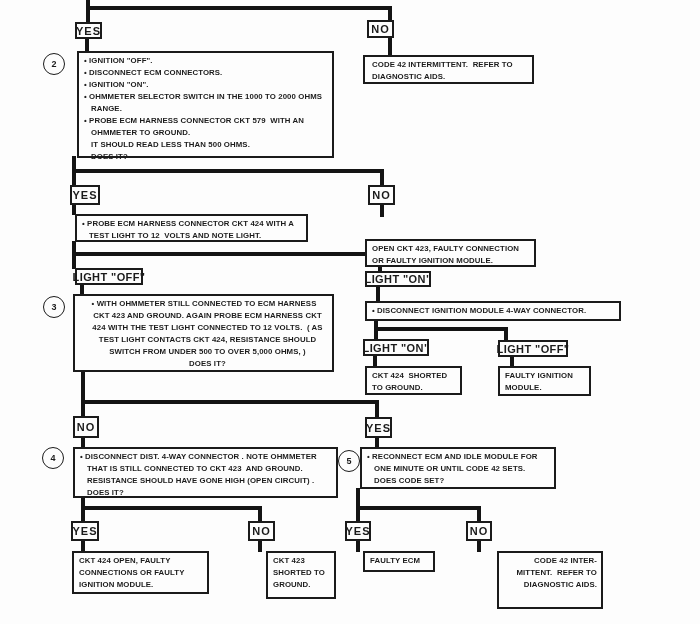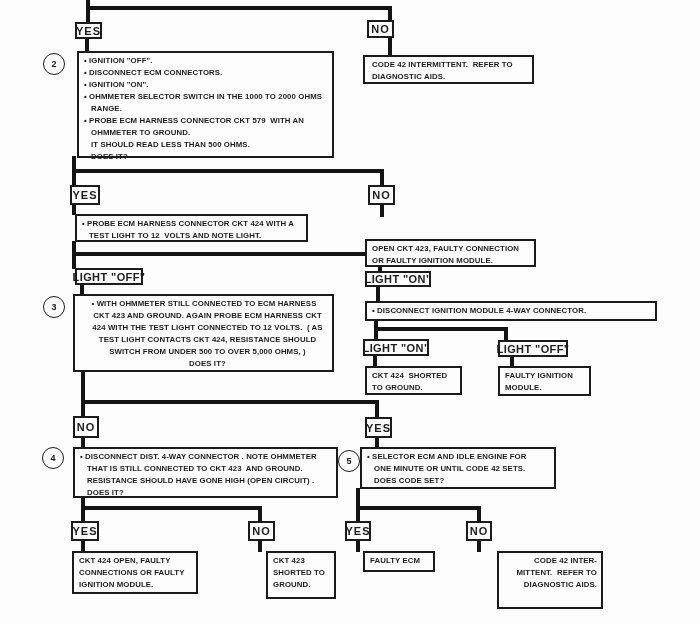--- a/index.html
+++ b/index.html
@@ -134,21 +134,21 @@
   </div>
   <div class="node txtbox hang" style="left:73px;top:294px;width:261px;height:78px;text-align:center;">
       <div class="tline bullet">• WITH OHMMETER STILL CONNECTED TO ECM HARNESS</div>
       <div class="tline cont">CKT 423 AND GROUND. AGAIN PROBE ECM HARNESS CKT</div>
       <div class="tline cont">424 WITH THE TEST LIGHT CONNECTED TO 12 VOLTS.  ( AS</div>
       <div class="tline cont">TEST LIGHT CONTACTS CKT 424, RESISTANCE SHOULD</div>
       <div class="tline cont">SWITCH FROM UNDER 500 TO OVER 5,000 OHMS, )</div>
       <div class="tline cont">DOES IT?</div>
     </div>
 
-  <div class="node txtbox" style="left:365px;top:301px;width:292px;height:20px;">
+  <div class="node txtbox" style="left:365px;top:301px;width:256px;height:20px;">
       <div class="tline bullet">• DISCONNECT IGNITION MODULE 4-WAY CONNECTOR.</div>
     </div>
   <div class="node tag lt" style="left:363px;top:339px;width:66px;height:17px;">
     <span>LIGHT "ON"</span>
   </div>
   <div class="node tag lt" style="left:498px;top:340px;width:70px;height:17px;">
     <span>LIGHT "OFF"</span>
   </div>
   <div class="node txtbox" style="left:365px;top:366px;width:97px;height:29px;">
       <div class="tline cont">CKT 424  SHORTED</div>
@@ -173,39 +173,39 @@
       <div class="tline bullet">• DISCONNECT DIST. 4-WAY CONNECTOR . NOTE OHMMETER</div>
       <div class="tline cont">THAT IS STILL CONNECTED TO CKT 423  AND GROUND.</div>
       <div class="tline cont">RESISTANCE SHOULD HAVE GONE HIGH (OPEN CIRCUIT) .</div>
       <div class="tline cont">DOES IT?</div>
     </div>
 
   <div class="stepnum" style="left:338px;top:450px;">
     <span>5</span>
   </div>
   <div class="node txtbox hang" style="left:360px;top:447px;width:196px;height:42px;">
-      <div class="tline bullet">• SELECTOR ECM AND IDLE ENGINE FOR</div>
+      <div class="tline bullet">• RECONNECT ECM AND IDLE MODULE FOR</div>
       <div class="tline cont">ONE MINUTE OR UNTIL CODE 42 SETS.</div>
       <div class="tline cont">DOES CODE SET?</div>
     </div>
 
   <div class="node tag" style="left:71px;top:521px;width:28px;height:20px;">
     <span>YES</span>
   </div>
   <div class="node tag" style="left:248px;top:521px;width:27px;height:20px;">
     <span>NO</span>
   </div>
   <div class="node tag" style="left:345px;top:521px;width:26px;height:20px;">
     <span>YES</span>
   </div>
   <div class="node tag" style="left:466px;top:521px;width:26px;height:20px;">
     <span>NO</span>
   </div>
 
-  <div class="node txtbox" style="left:72px;top:551px;width:126px;height:43px;">
+  <div class="node txtbox" style="left:72px;top:551px;width:137px;height:43px;">
       <div class="tline cont">CKT 424 OPEN, FAULTY</div>
       <div class="tline cont">CONNECTIONS OR FAULTY</div>
       <div class="tline cont">IGNITION MODULE.</div>
     </div>
   <div class="node txtbox" style="left:266px;top:551px;width:70px;height:48px;">
       <div class="tline cont">CKT 423</div>
       <div class="tline cont">SHORTED TO</div>
       <div class="tline cont">GROUND.</div>
     </div>
   <div class="node txtbox" style="left:363px;top:551px;width:72px;height:21px;">

